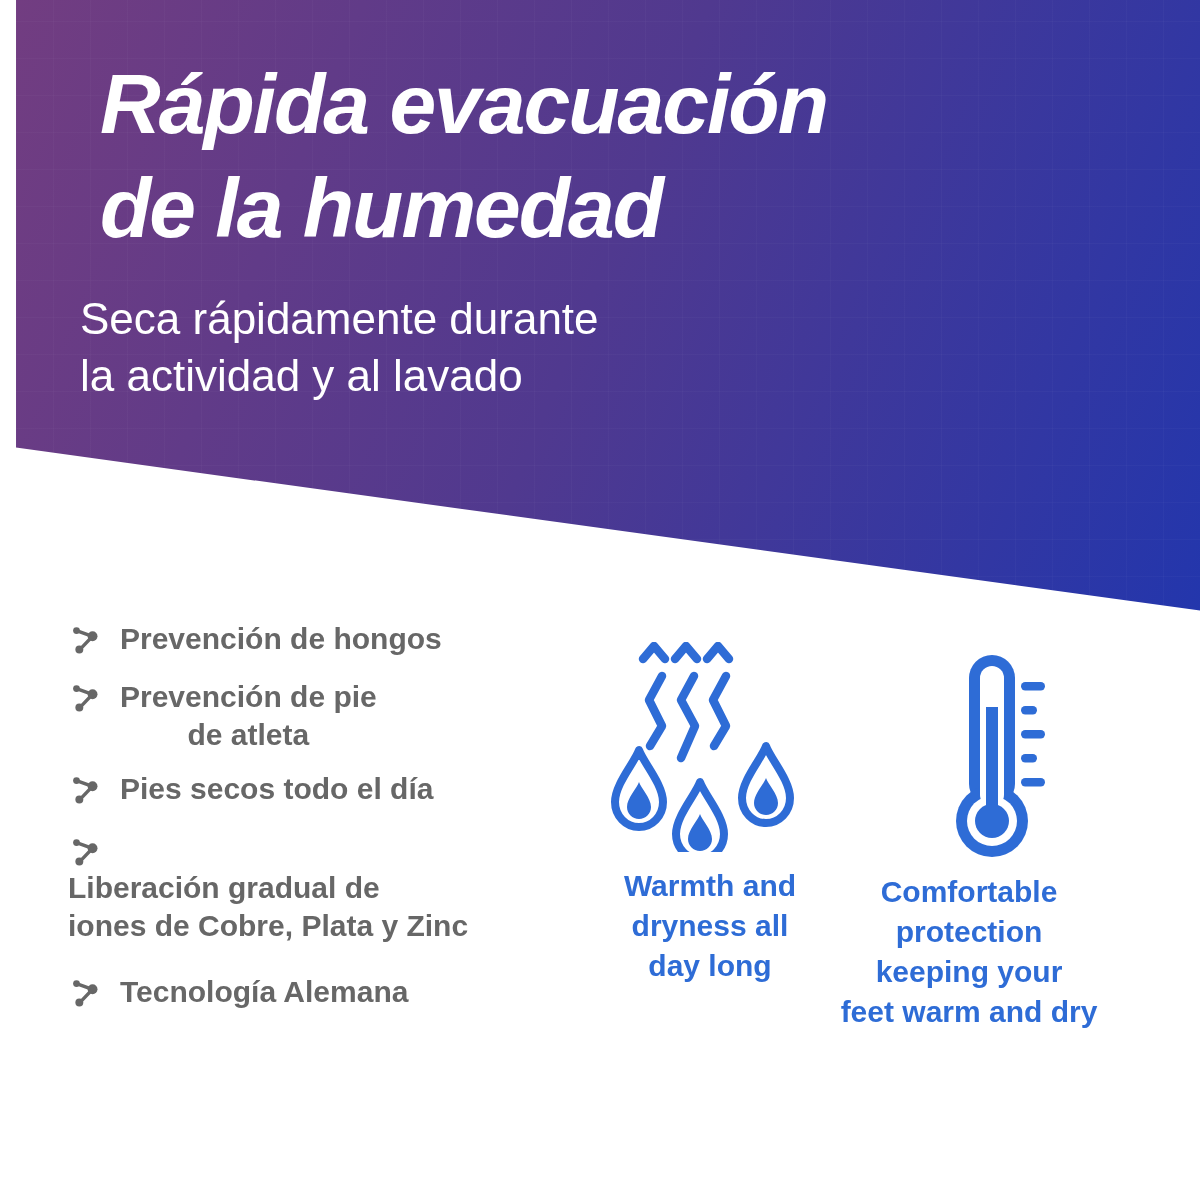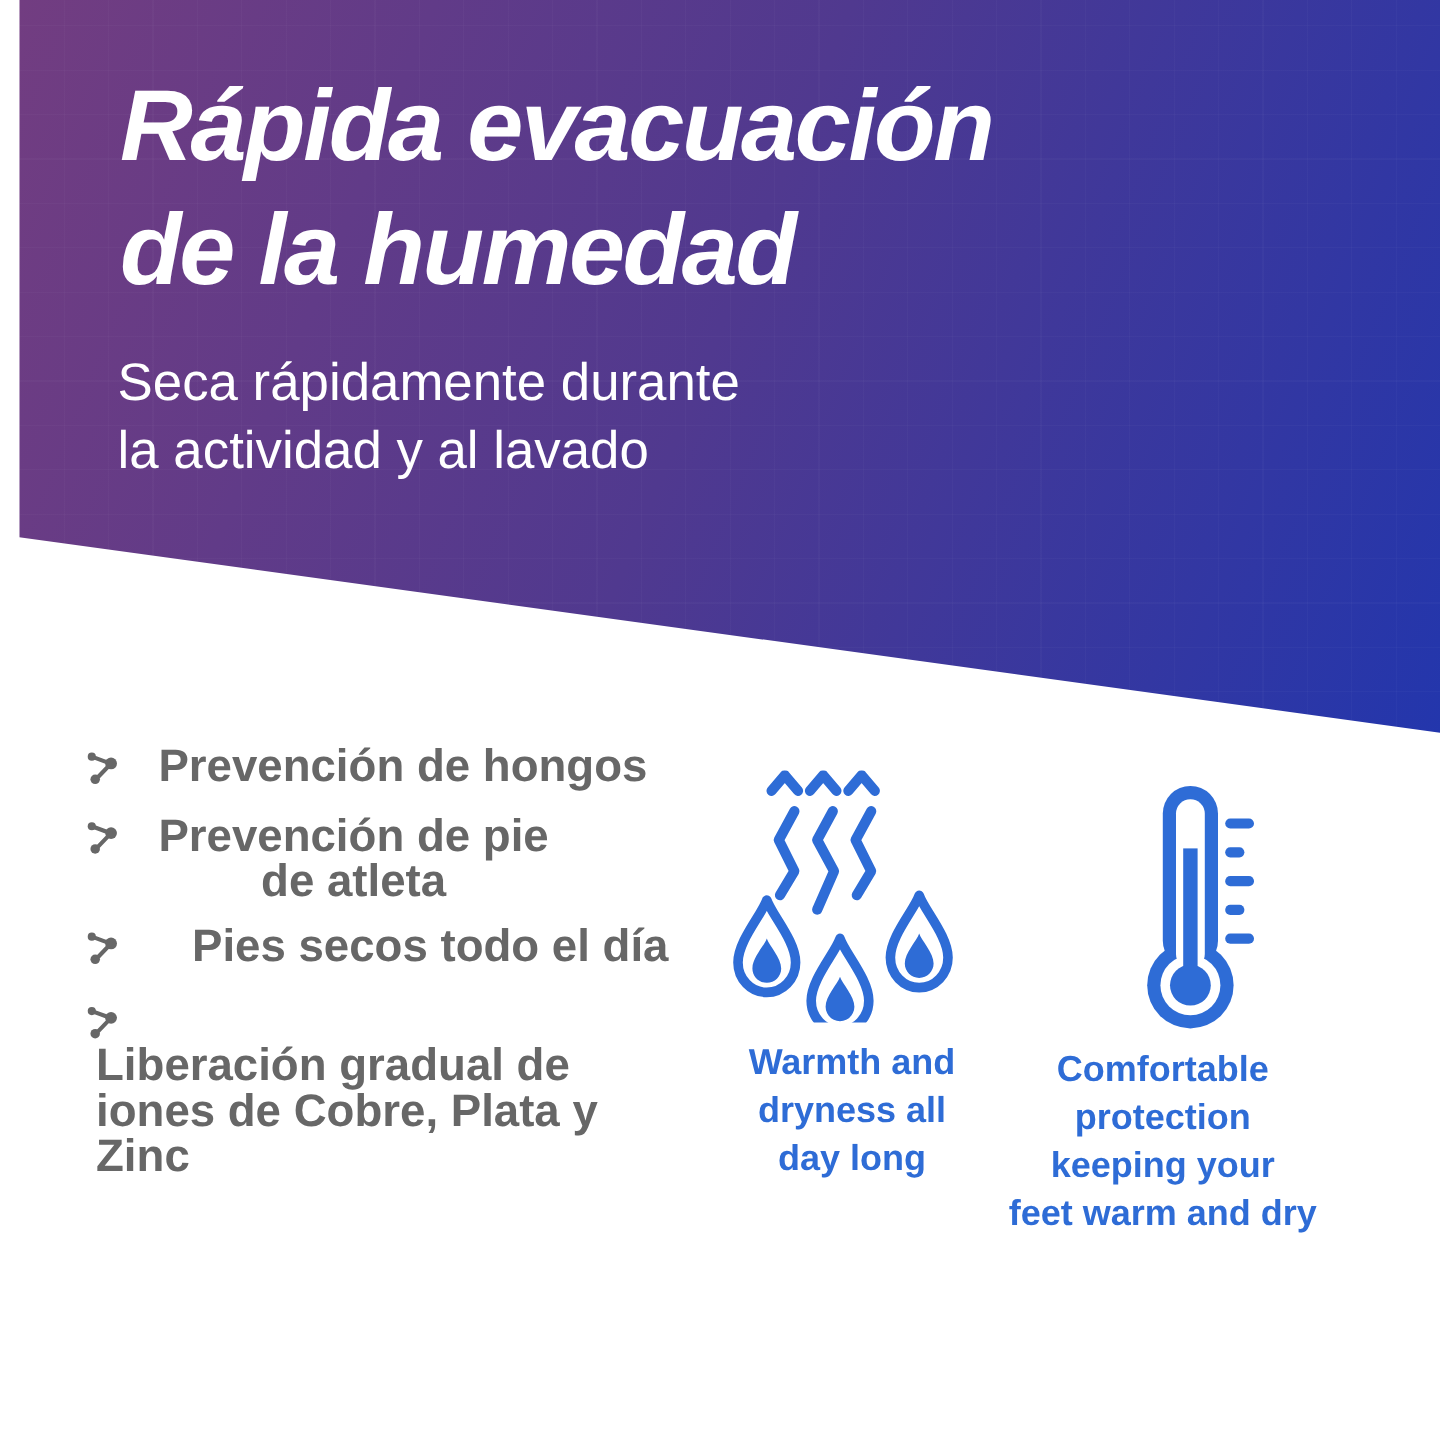--- a/index.html
+++ b/index.html
@@ -19,40 +19,40 @@
       linear-gradient(112deg, var(--grad-start) 0%, var(--grad-mid) 48%, var(--grad-end) 100%);
     clip-path:polygon(0 0, 100% 0, 100% 99.8%, 0 72.9%);
     margin-left:16px;
   }
   .hero-title{
     position:absolute;left:84px;top:52px;
     color:#ffffff;font-style:italic;font-weight:700;
     font-size:84px;line-height:104px;letter-spacing:-2px;
   }
   .hero-subtitle{
-    position:absolute;left:82px;top:290px;
+    position:absolute;left:64px;top:290px;
     color:#ffffff;font-weight:400;
     font-size:44px;line-height:57px;letter-spacing:0;
   }
 
   
   .benefits{
     position:absolute;left:68px;top:620px;width:500px;
     list-style:none;margin:0;padding:0;
   }
   .benefits li{
     display:flex;align-items:flex-start;
   }
   .benefits li.gap-a{margin-bottom:20px;}
   .benefits li.gap-b{margin-bottom:16px;text-align:center;}
-  .benefits li.gap-c{margin-bottom:24px;gap:28px;}
+  .benefits li.gap-c{margin-bottom:24px;}
   .benefits li.gap-d{margin-bottom:28px;flex-direction:column;}
   .bullet-ic{flex:0 0 34px;width:34px;height:34px;margin:3px 18px 0 0;}
   .benefit-label{
-    color:#676767;font-weight:700;font-size:38px;line-height:38px;margin-left:12px;
+    color:#676767;font-weight:700;font-size:30px;line-height:38px;
   }
 
   
   .feature-caption{
     position:absolute;text-align:center;
     color:var(--accent);font-weight:700;
     font-size:30px;line-height:40px;
   }
   .sweat-wrap{position:absolute;left:595px;top:642px;width:200px;height:210px;}
   .thermo-wrap{position:absolute;left:953px;top:652px;width:95px;height:210px;}
@@ -115,20 +115,32 @@
         <circle cx="9" cy="8" r="3.6" stroke="none"></circle>
         <circle cx="26" cy="14" r="5.2" stroke="none"></circle>
         <circle cx="12" cy="28" r="4.2" stroke="none"></circle>
         <path d="M9,8 L21.5,12.6" fill="none"></path>
         <path d="M26,14 L15,25.5" fill="none"></path>
       </g>
     </svg>
     <span class="benefit-label ml">Liberación gradual de
 iones de Cobre, Plata y Zinc</span>
   </li>
+  <li>
+    <svg class="bullet-ic" viewBox="0 0 36 36">
+      <g stroke="#676767" stroke-width="3.6" stroke-linecap="round" fill="#676767">
+        <circle cx="9" cy="8" r="3.6" stroke="none"></circle>
+        <circle cx="26" cy="14" r="5.2" stroke="none"></circle>
+        <circle cx="12" cy="28" r="4.2" stroke="none"></circle>
+        <path d="M9,8 L21.5,12.6" fill="none"></path>
+        <path d="M26,14 L15,25.5" fill="none"></path>
+      </g>
+    </svg>
+    <span class="benefit-label ml">Tecnología Alemana</span>
+  </li>
 </ul>
 
 <div class="sweat-wrap">
   <svg viewBox="0 0 200 210" width="200" height="210">
     <g stroke="#2e6cd6" stroke-width="8.5" fill="none" stroke-linecap="round" stroke-linejoin="round">
 
       <path d="M48,17 L59,4 L70,17"></path>
       <path d="M80,17 L91,4 L102,17"></path>
       <path d="M112,17 L123,4 L134,17"></path>
 

